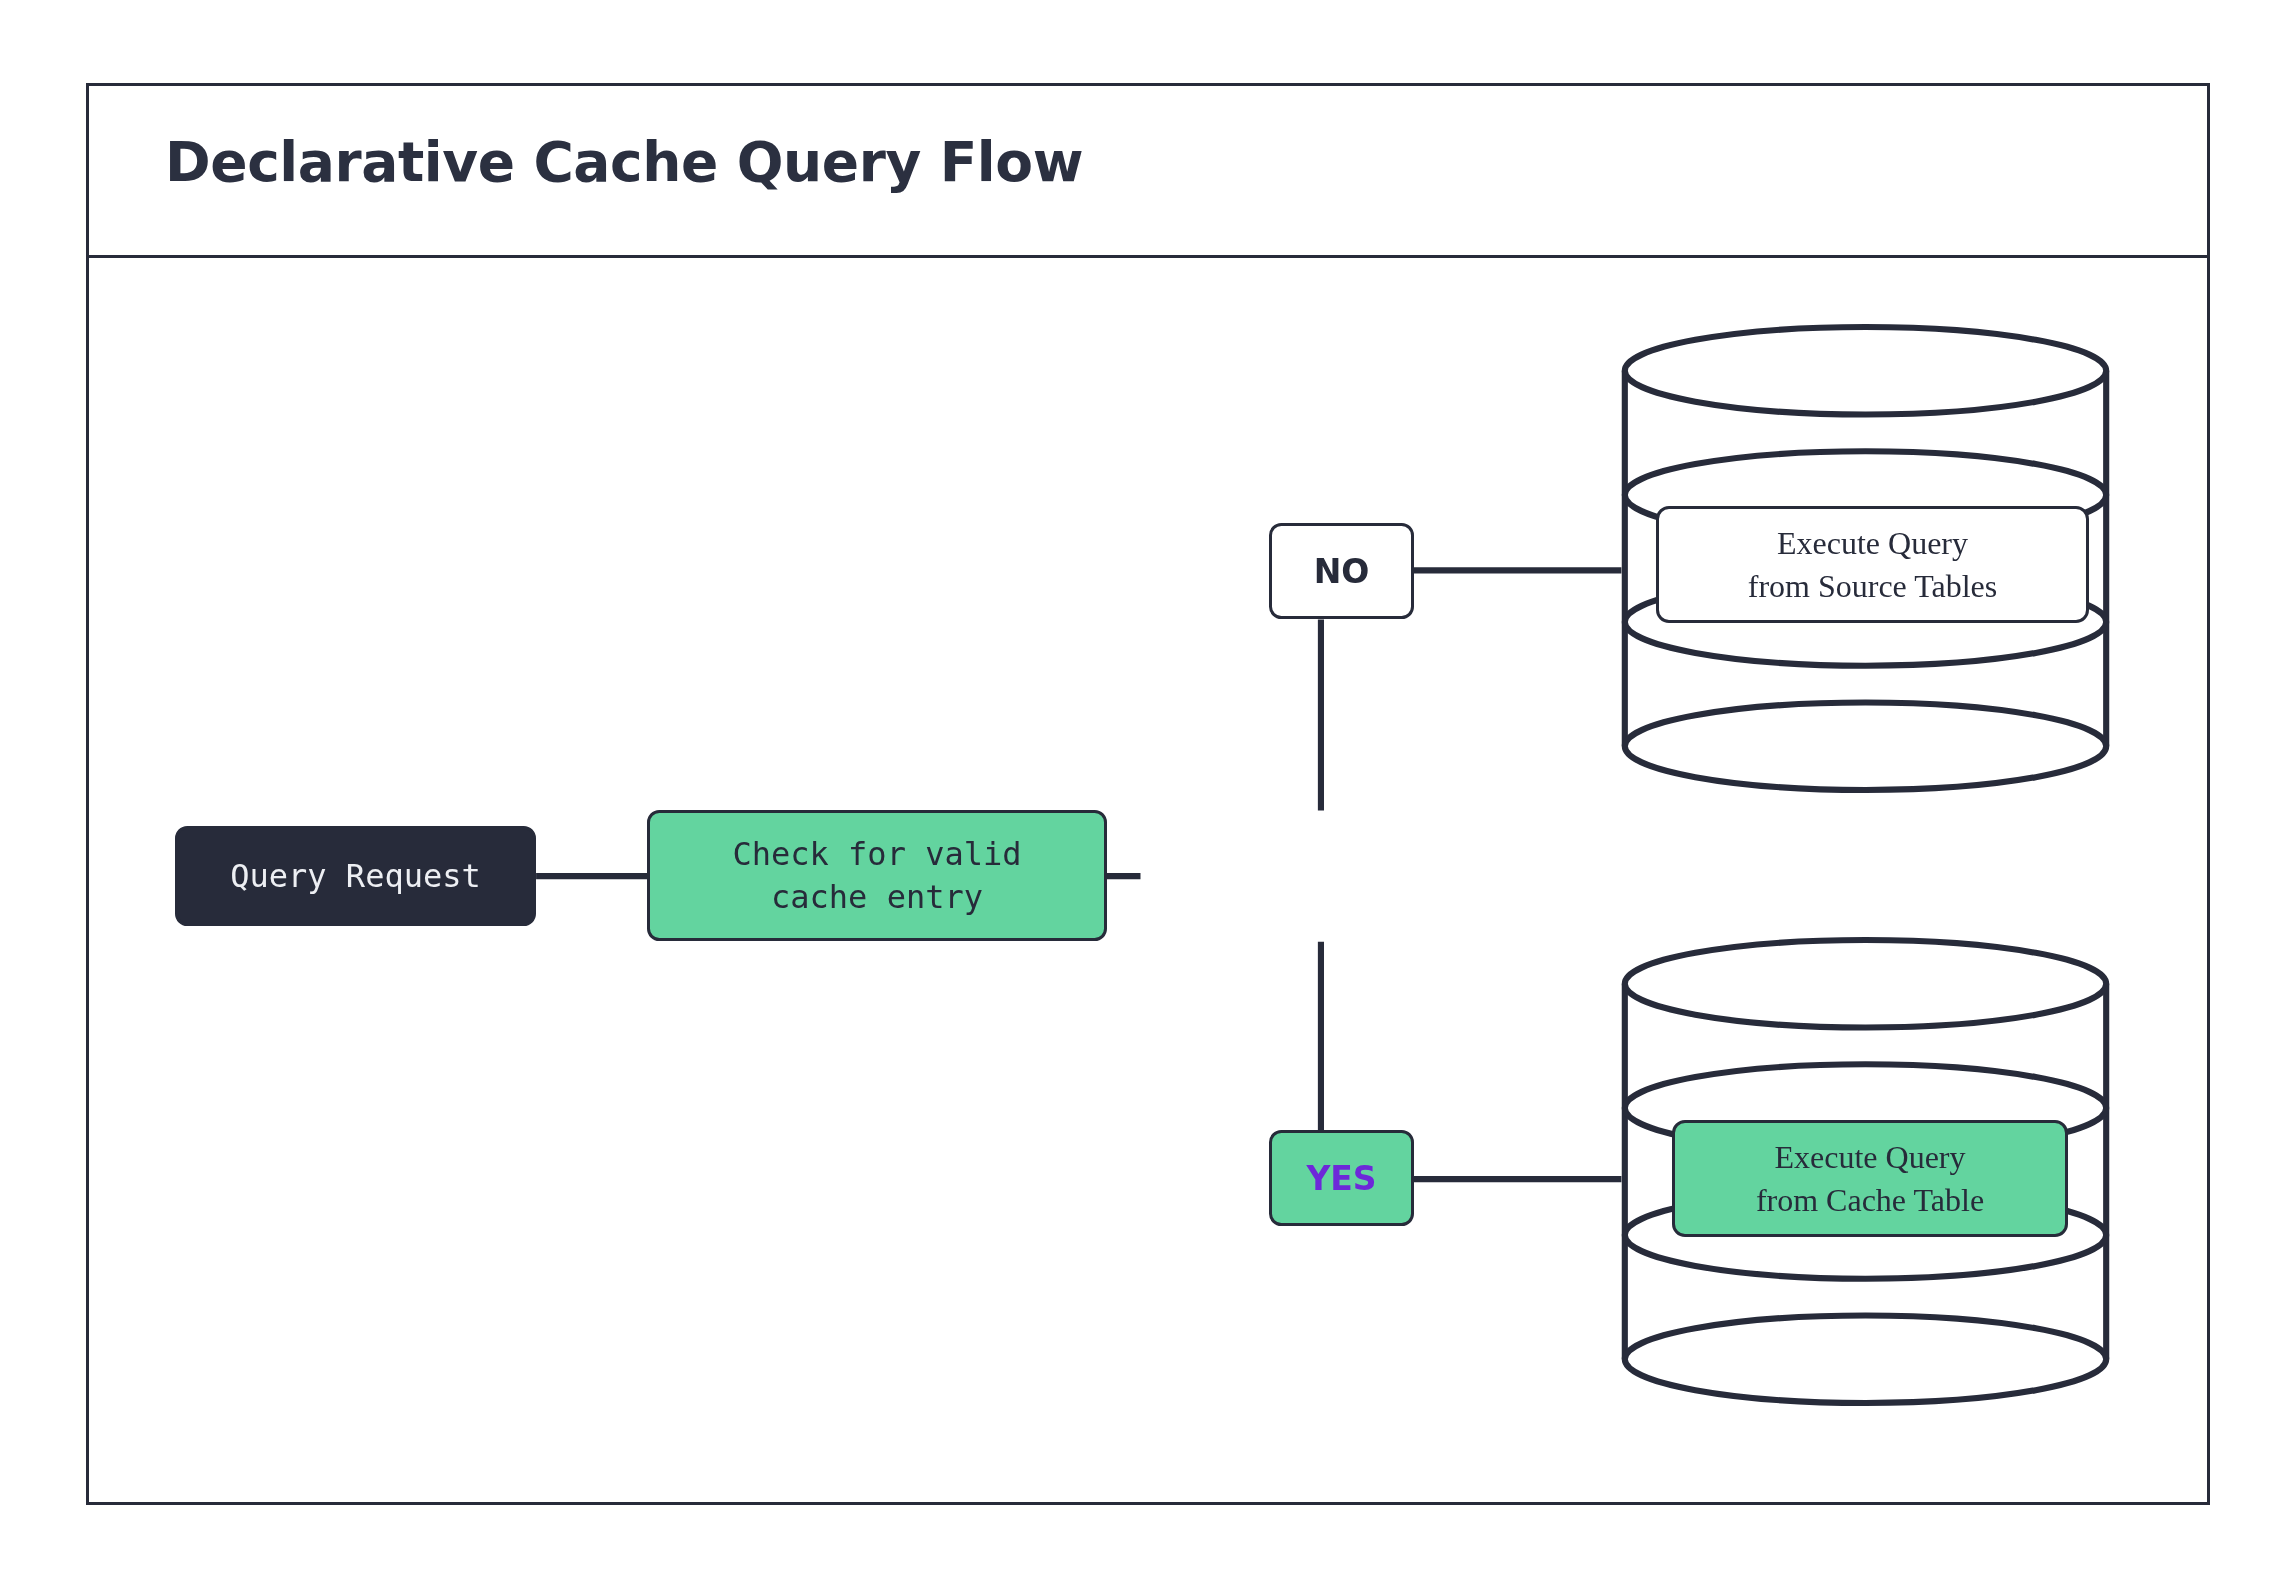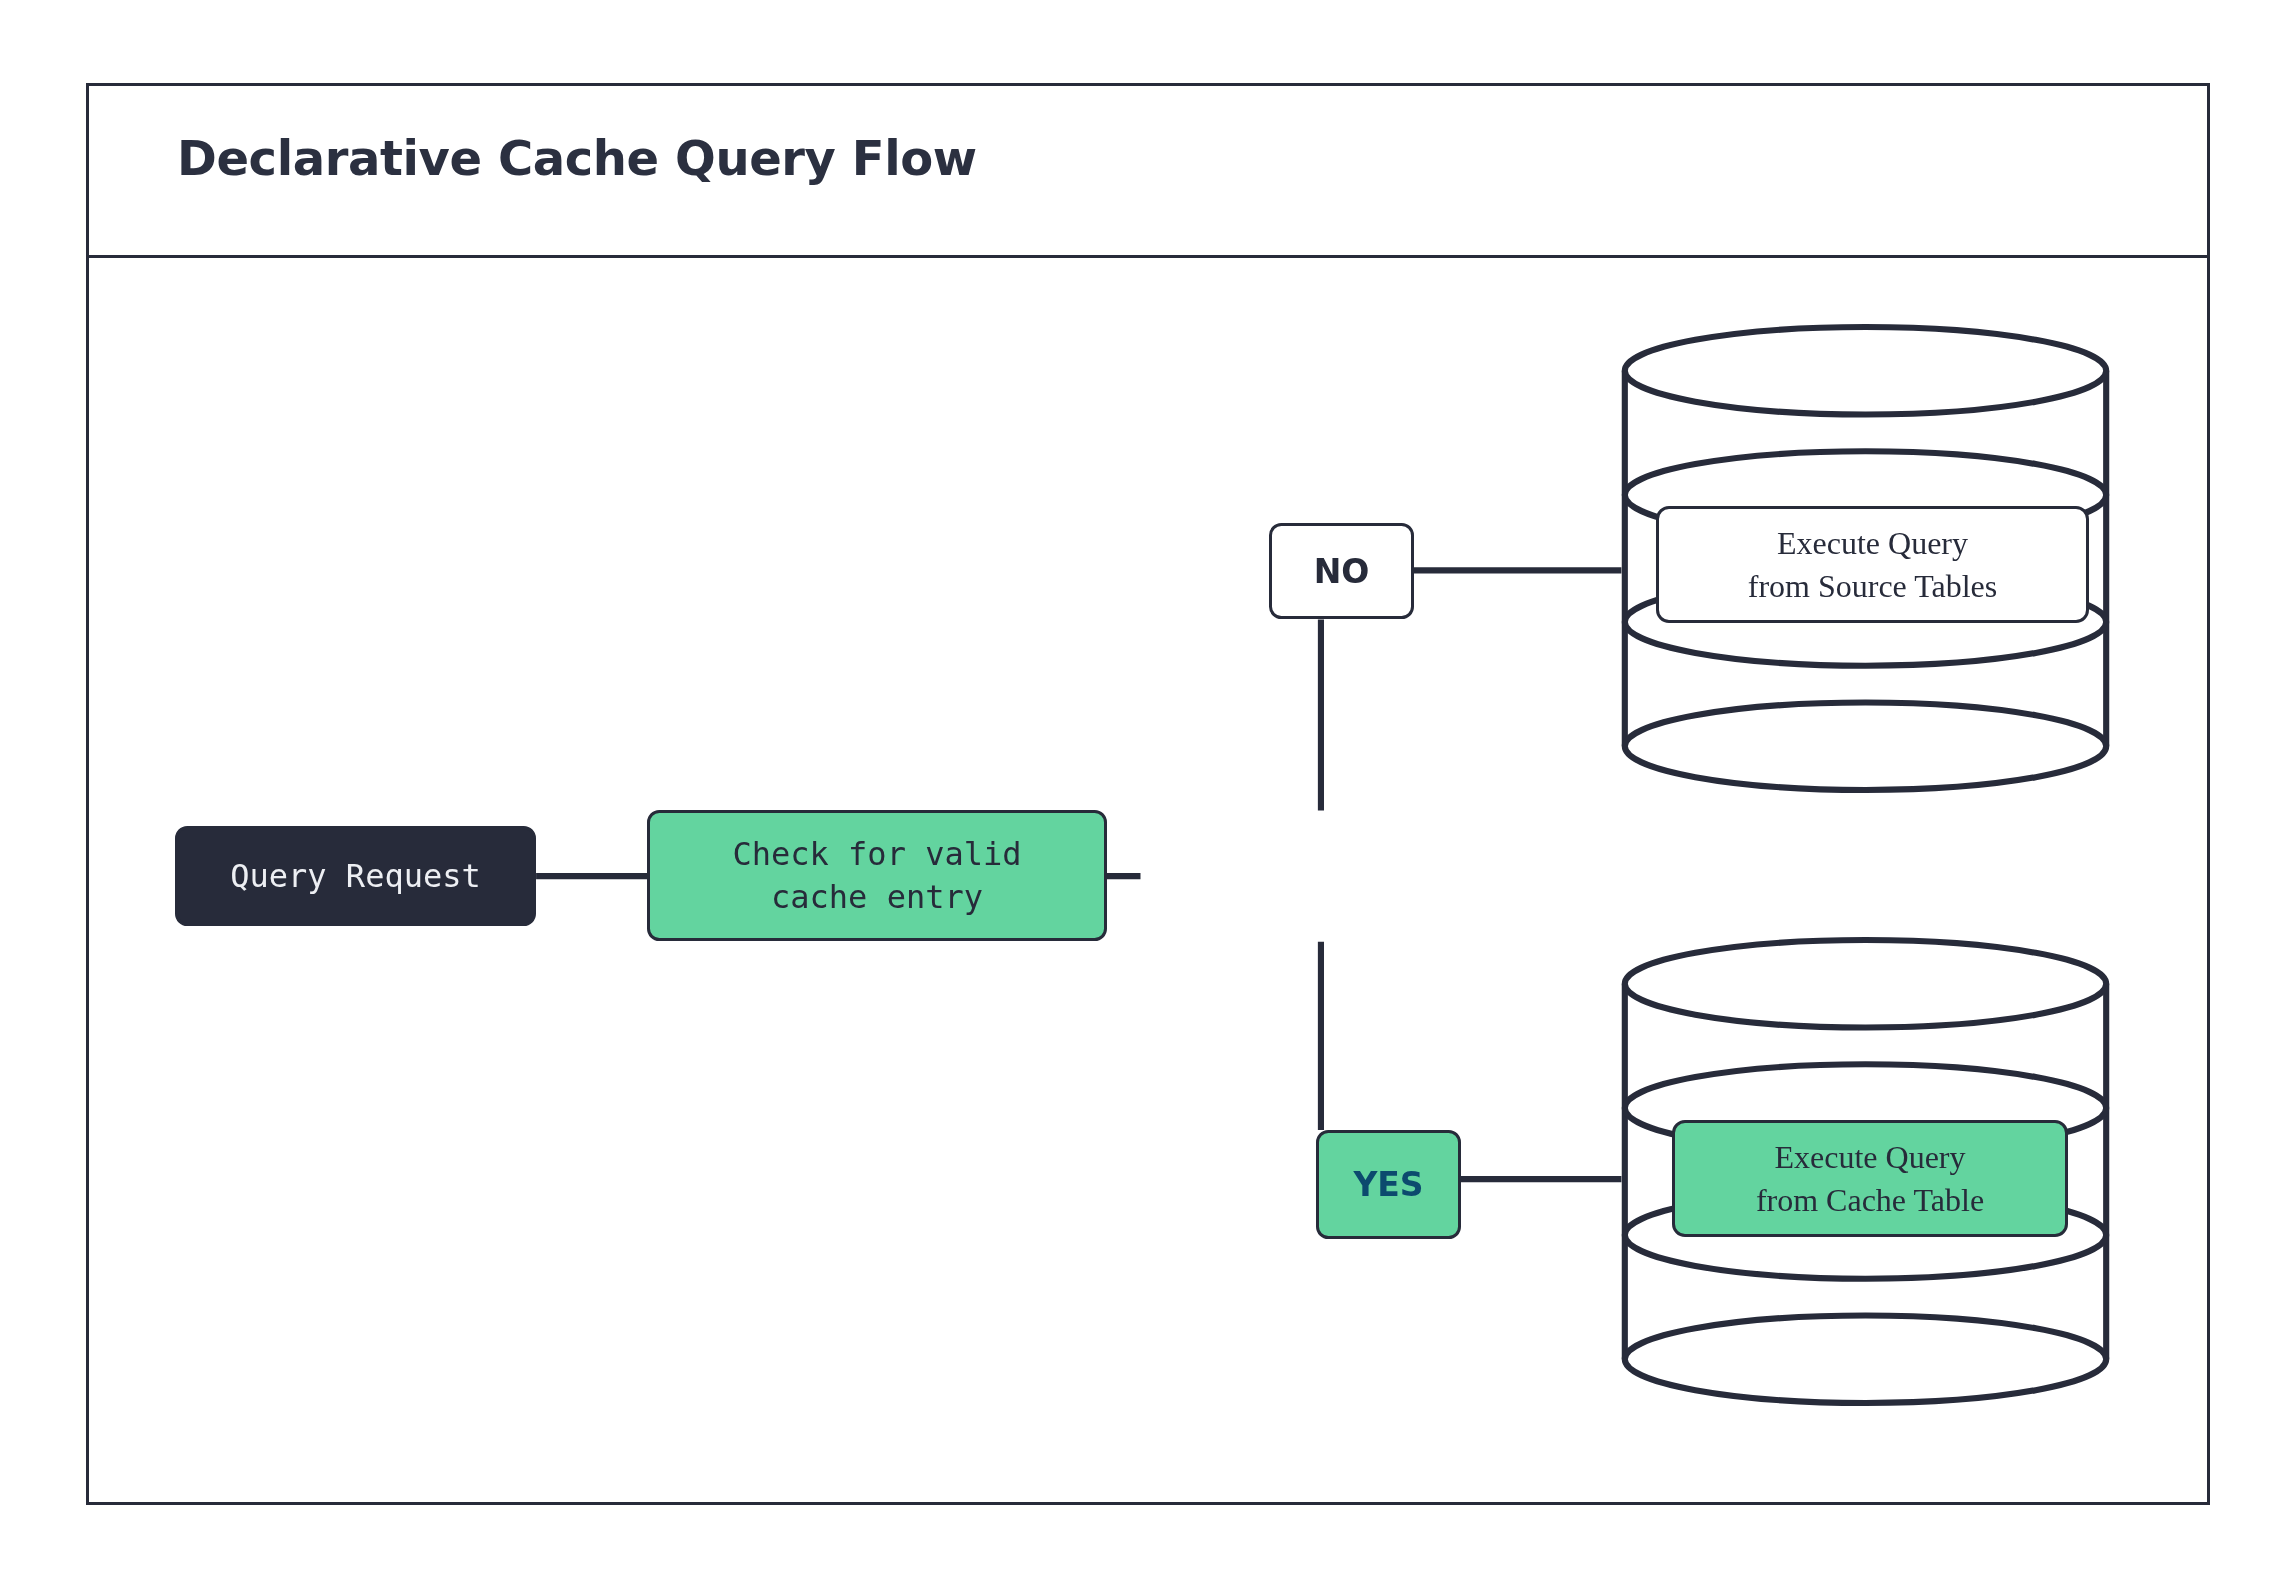--- a/index.html
+++ b/index.html
@@ -40,23 +40,23 @@
     top: 83px;
     width: 2124px;
     height: 175px;
     box-sizing: border-box;
     border-bottom: 3.5px solid #272B3A;
     pointer-events: none;
   }
 
   .diagram-title {
     position: absolute;
-    left: 177px;
+    left: 165px;
     top: 130px;
-    font-size: 48px;
+    font-size: 55px;
     font-weight: bold;
     color: #2B3040;
     font-family: "DejaVu Sans", "Liberation Sans", sans-serif;
     letter-spacing: -0.4px;
     white-space: nowrap;
   }
 
   
   .edge-layer {
     position: absolute;
@@ -135,26 +135,26 @@
   #branch-no {
     left: 1269px;
     top: 523px;
     width: 145px;
     height: 96px;
     background: #ffffff;
     color: #272B3A;
   }
 
   #branch-yes {
-    left: 1316px;
+    left: 1269px;
     top: 1130px;
     width: 145px;
-    height: 109px;
+    height: 96px;
     background: #63D49F;
-    color: #0c4a6e;
+    color: #6d28d9;
   }
 
   
   .cylinder {
     position: absolute;
   }
 
   #cyl-source {
     left: 1616px;
     top: 320px;

